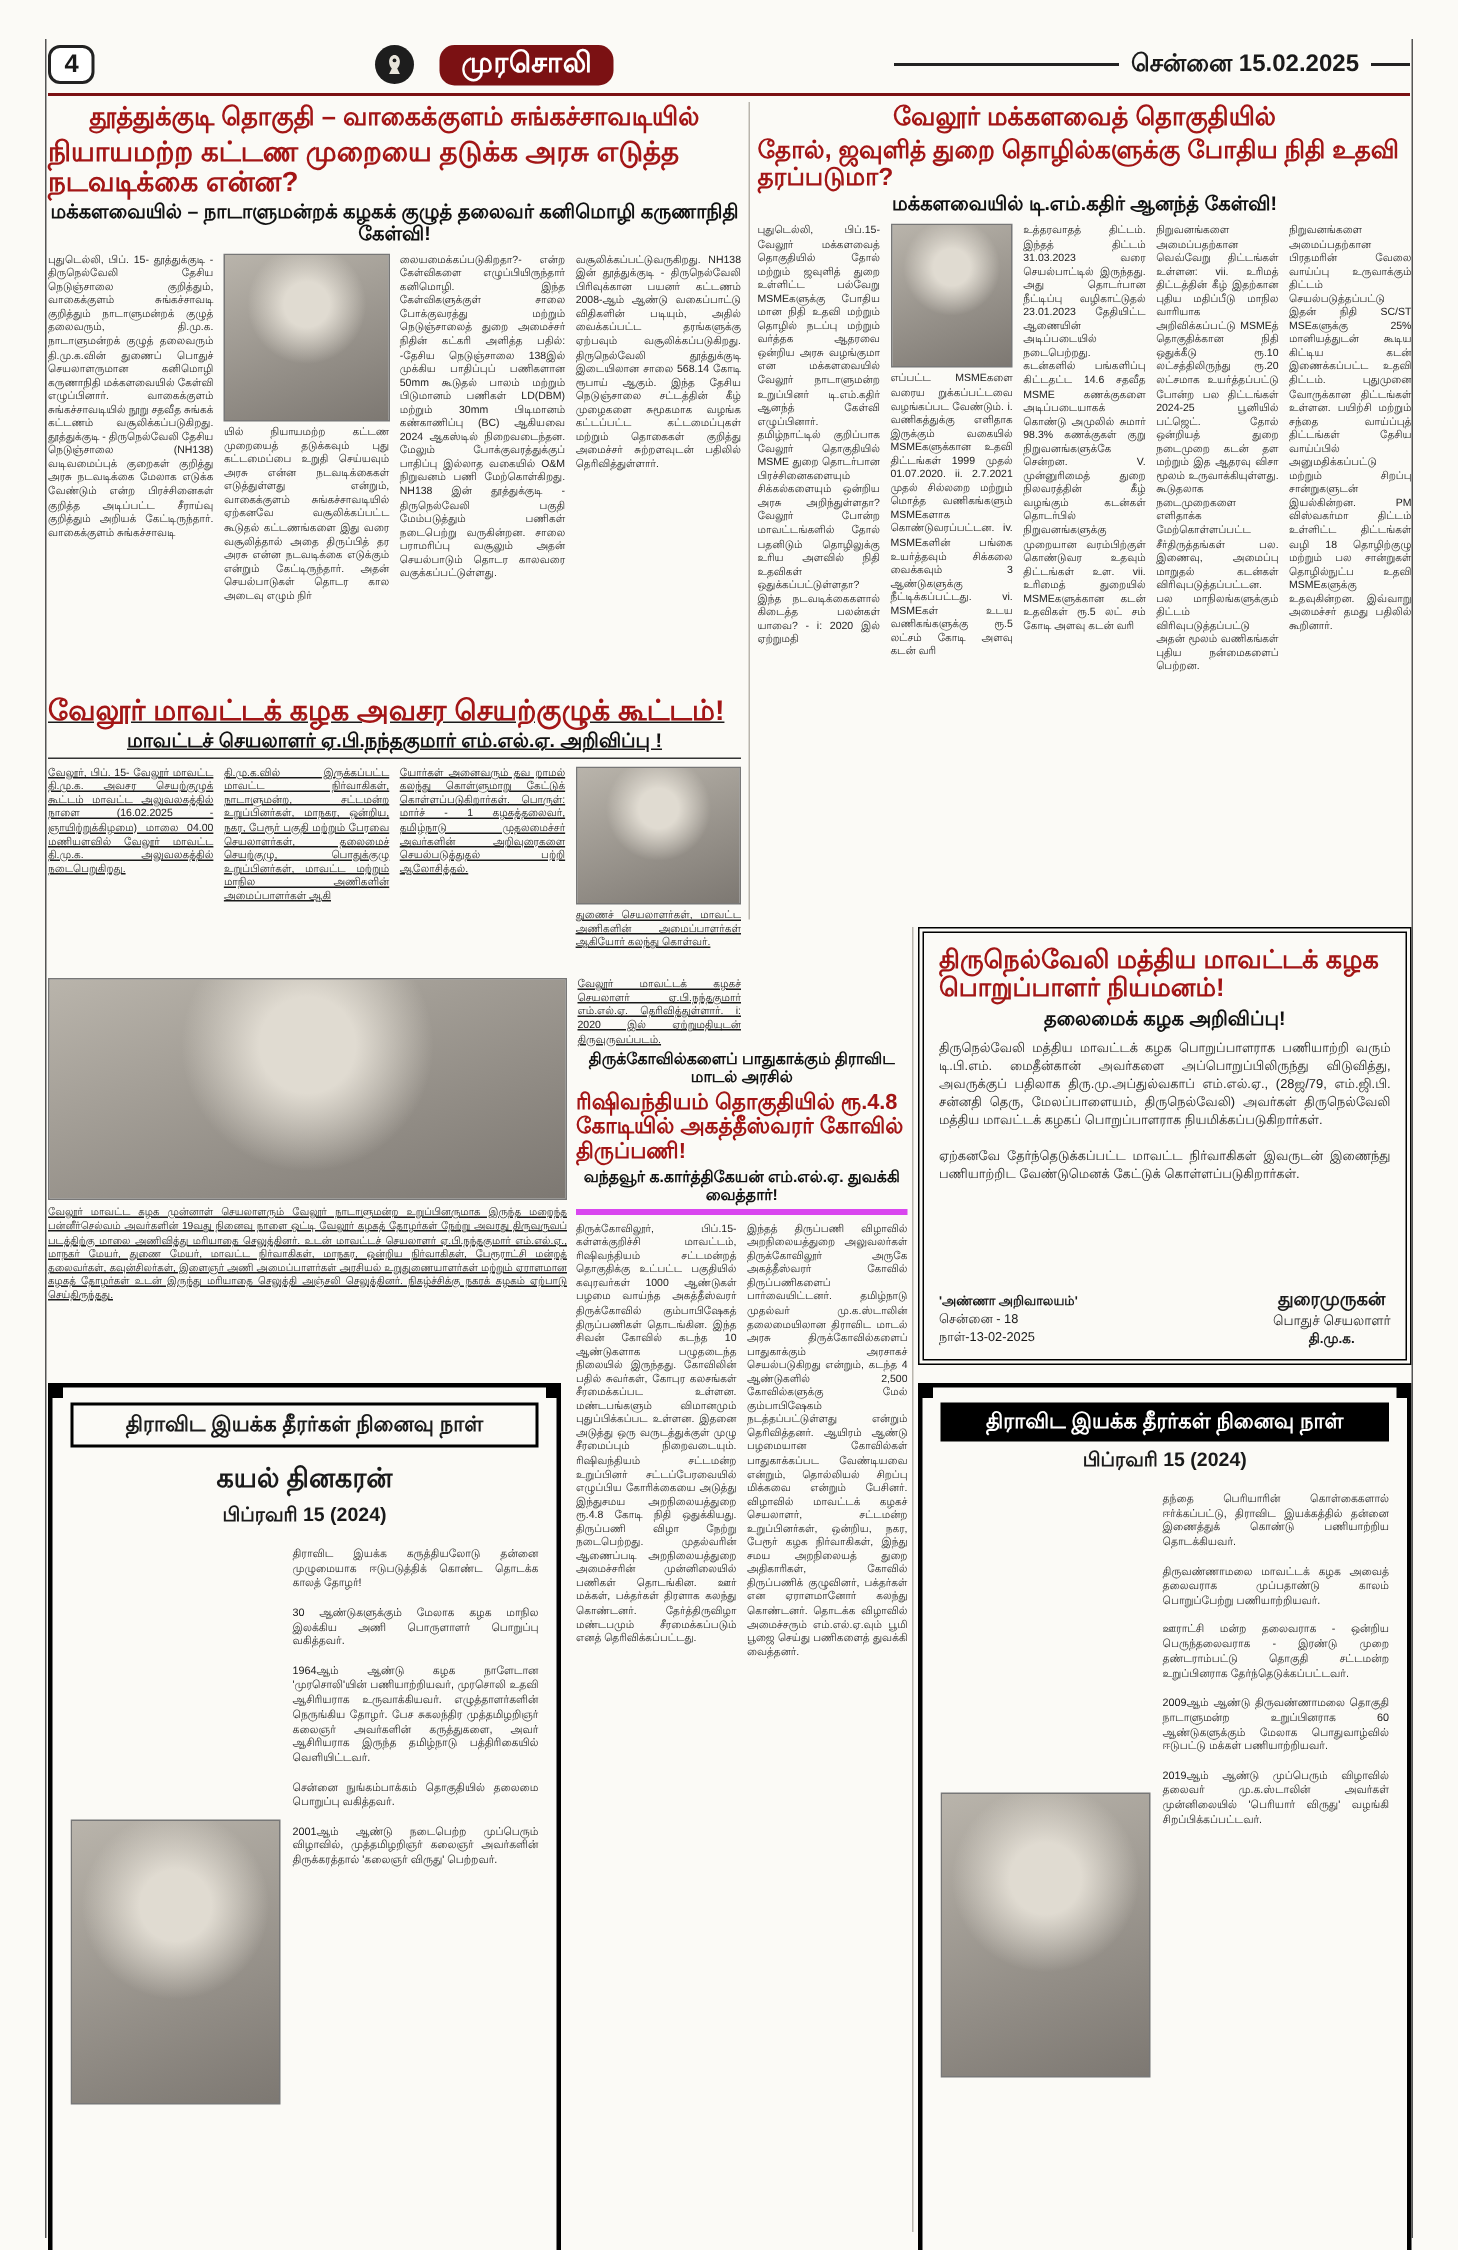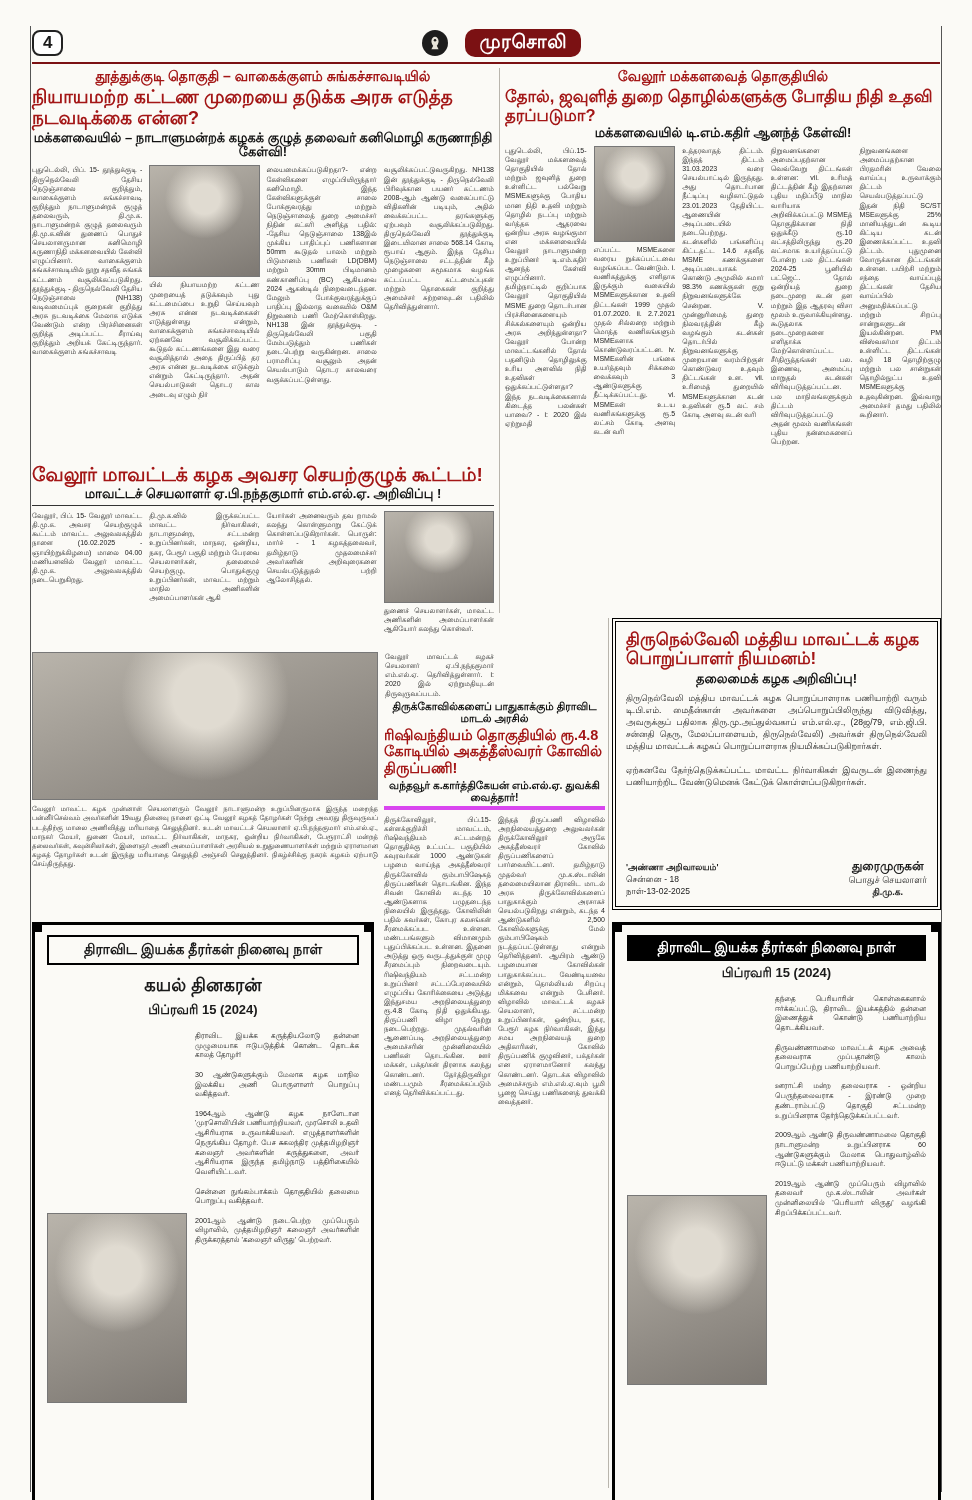--- a/index.html
+++ b/index.html
@@ -16,21 +16,21 @@
   .hdr-mid{flex:1;display:flex;align-items:center;justify-content:center;gap:17px;}
   .peacock{width:26px;height:26px;border-radius:50%;background:#1d1d1d;display:flex;align-items:center;justify-content:center;}
   .peacock svg{display:block;}
   .masthead{background:#7b1113;color:#fff;font-weight:bold;font-size:19px;padding:2px 14px;border-radius:10px;letter-spacing:.5px;}
   .hdr-right{display:flex;align-items:center;gap:8px;}
   .dash{height:2px;background:#222;}
   .dash.long{width:150px;} .dash.short{width:26px;}
   .dateline{font-weight:bold;font-size:16px;}
   .hdr-rule{position:absolute;left:32px;top:62px;width:908px;height:2px;background:#7b1113;}
   
-  .kicker{color:#a31616;font-weight:bold;text-align:center;font-size:14px;line-height:1.15;}
+  .kicker{color:#a31616;font-weight:bold;text-align:center;font-size:17px;line-height:1.15;}
   .headline{color:#a31616;font-weight:bold;text-align:left;line-height:1.12;}
   .subhead{color:#111;font-weight:bold;text-align:center;line-height:1.15;}
   .cols{display:flex;gap:7px;}
   .col{flex:1;font-size:7px;line-height:1.3;text-align:justify;color:#222;}
   .prose{white-space:pre-line;}
   .photo{background:
       radial-gradient(circle at 50% 30%, #e0dbd1 0 16%, rgba(0,0,0,0) 42%),
       linear-gradient(160deg,#b9b4ab,#7d7872);
       border:1px solid #777;box-sizing:border-box;}
   .vdiv{position:absolute;width:1px;background:#b9b5ad;}
@@ -40,21 +40,21 @@
   .art1 .subhead{font-size:13px;margin-bottom:5px;}
   .art1 .cols{height:300px;overflow:hidden;}
   .p-kanimozhi{width:100%;height:112px;margin-bottom:3px;}
   
   .art2{position:absolute;left:505px;top:68px;width:436px;}
   .art2 .headline{font-size:16.5px;margin:3px 0 2px;}
   .art2 .subhead{font-size:13px;margin-bottom:5px;}
   .art2 .cols{height:468px;overflow:hidden;}
   .p-kadir{width:100%;height:96px;margin-bottom:3px;}
   
-  .art3{position:absolute;left:32px;top:462px;width:462px;}
+  .art3{position:absolute;left:32px;top:462px;width:462px;text-decoration:underline;}
   .art3 .headline{font-size:19px;margin:2px 0;}
   .art3 .subhead{font-size:13px;margin-bottom:5px;border-bottom:1px solid #333;padding-bottom:3px;}
   .art3 .row1{display:flex;gap:7px;height:136px;overflow:hidden;}
   .p-nandha{width:100%;height:92px;margin-bottom:3px;}
   .art3 .row2{display:flex;gap:7px;margin-top:5px;}
   .p-group{width:346px;height:148px;flex:none;}
   .art3 .sidecol{flex:1;font-size:7px;line-height:1.3;text-align:justify;}
   .caption{width:346px;font-size:6.8px;line-height:1.35;text-align:justify;margin-top:4px;color:#222;}
   
   .art4{position:absolute;left:384px;top:700px;width:221px;}
@@ -103,20 +103,25 @@
     <span class="pageno">4</span>
     <span class="hdr-mid">
       <span class="peacock">
         <svg width="18" height="18" viewBox="0 0 20 20">
             <path d="M10 3c2 0 4 2 4 5 0 2-1 4-2 5l2 4h-8l2-4c-1-1-2-3-2-5 0-3 2-5 4-5z" fill="#e8e4da"></path>
             <circle cx="10" cy="7" r="1.4" fill="#1d1d1d"></circle>
           </svg>
       </span>
       <span class="masthead">முரசொலி</span>
     </span>
+    <span class="hdr-right">
+      <span class="dash long"></span>
+      <span class="dateline">சென்னை 15.02.2025</span>
+      <span class="dash short"></span>
+    </span>
   </div>
   <div class="hdr-rule"></div>
 
   <div class="vdiv" style="left:499px;top:68px;height:545px;"></div>
   <div class="vdiv" style="left:608px;top:618px;height:870px;"></div>
 
   <div class="art1">
     <div class="kicker">தூத்துக்குடி தொகுதி – வாகைக்குளம் சுங்கச்சாவடியில்</div>
     <div class="headline">நியாயமற்ற கட்டண முறையை தடுக்க அரசு எடுத்த நடவடிக்கை என்ன?</div>
     <div class="subhead">மக்களவையில் – நாடாளுமன்றக் கழகக் குழுத் தலைவர் கனிமொழி கருணாநிதி கேள்வி!</div>

